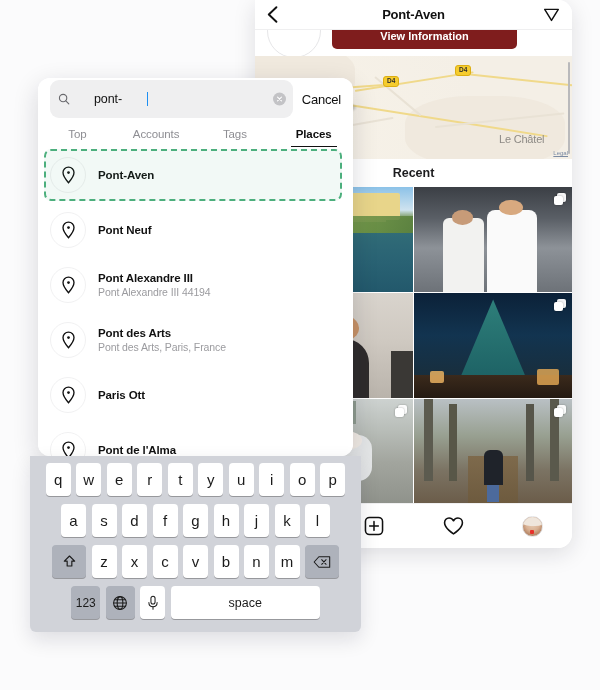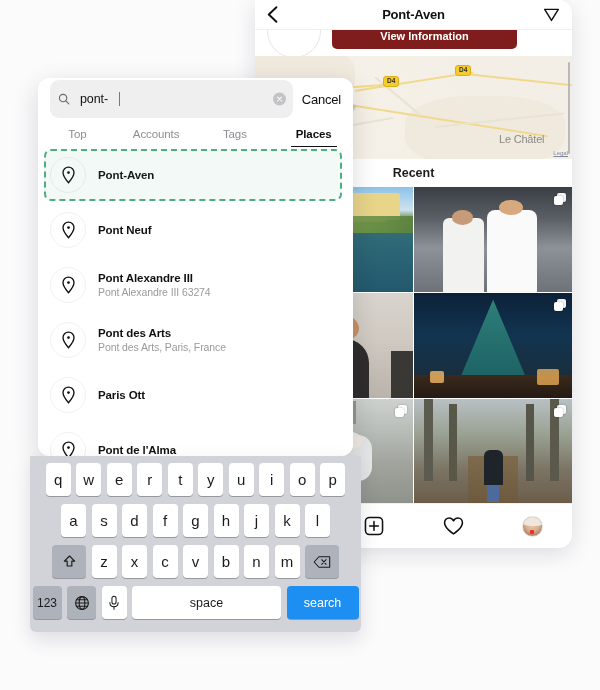--- a/index.html
+++ b/index.html
@@ -110,21 +110,21 @@
     position:absolute;left:38px;top:78px;width:315px;height:378px;
     background:#fff;border-radius:12px;overflow:hidden;
     box-shadow:0 8px 26px rgba(20,20,40,.16);
   }
   .searchbar-row{
     position:absolute;left:0;top:0;width:100%;height:42px;display:flex;align-items:center;
     padding:0 12px;box-sizing:border-box;gap:9px;background:#fff;
   }
   .searchfield{
     flex:1;height:38px;background:#efeff0;border-radius:9px;display:flex;align-items:center;
-    padding:16px 8px;box-sizing:border-box;gap:10px;position:relative;cursor:text;
+    padding:16px 8px;box-sizing:border-box;gap:24px;position:relative;cursor:text;
   }
   .sf-text{font-size:12.5px;color:#111;letter-spacing:-.1px;white-space:nowrap;}
   .caret{display:inline-block;width:1.3px;height:14px;background:#1d8ff2;margin-left:1px;vertical-align:-3px;}
   .clearbtn{
     position:absolute;right:7px;top:50%;transform:translateY(-50%);
     width:13px;height:13px;border-radius:50%;background:#c3c3c6;
     display:flex;align-items:center;justify-content:center;cursor:pointer;
   }
   .cancel{font-size:13px;color:#101010;cursor:pointer;letter-spacing:-.2px;white-space:nowrap;}
 
@@ -382,21 +382,21 @@
 
       <div class="row">
         <div class="pinicon">
           <svg width="15" height="18" viewBox="0 0 16 20">
             <path d="M8 1.3 C4.5 1.3 1.9 4 1.9 7.3 C1.9 11.6 8 18.6 8 18.6 C8 18.6 14.1 11.6 14.1 7.3 C14.1 4 11.5 1.3 8 1.3 Z" fill="none" stroke="#111" stroke-width="1.5"></path>
             <circle cx="8" cy="7.3" r="1.5" fill="#111"></circle>
           </svg>
         </div>
         <div class="rtxt">
           <div class="rtitle">Pont Alexandre III</div>
-          <div class="rsub">Pont Alexandre III 63274</div>
+          <div class="rsub">Pont Alexandre III 44194</div>
         </div>
       </div>
 
       <div class="row">
         <div class="pinicon">
           <svg width="15" height="18" viewBox="0 0 16 20">
             <path d="M8 1.3 C4.5 1.3 1.9 4 1.9 7.3 C1.9 11.6 8 18.6 8 18.6 C8 18.6 14.1 11.6 14.1 7.3 C14.1 4 11.5 1.3 8 1.3 Z" fill="none" stroke="#111" stroke-width="1.5"></path>
             <circle cx="8" cy="7.3" r="1.5" fill="#111"></circle>
           </svg>
         </div>
@@ -490,17 +490,16 @@
         </svg>
       </div>
       <div class="key mic">
         <svg width="12" height="16" viewBox="0 0 14 18">
           <rect x="4.6" y="1.2" width="4.8" height="9" rx="2.4" fill="none" stroke="#1b1b1b" stroke-width="1.2"></rect>
           <path d="M2.2 8.4 C2.2 12 4.4 13.4 7 13.4 C9.6 13.4 11.8 12 11.8 8.4" fill="none" stroke="#1b1b1b" stroke-width="1.2" stroke-linecap="round"></path>
           <path d="M7 13.4 L7 16.4" stroke="#1b1b1b" stroke-width="1.2" stroke-linecap="round"></path>
         </svg>
       </div>
       <div class="key space">space</div>
-      <div class="key search">search</div>
     </div>
   </div>
 
 </div>
 
 </body></html>

